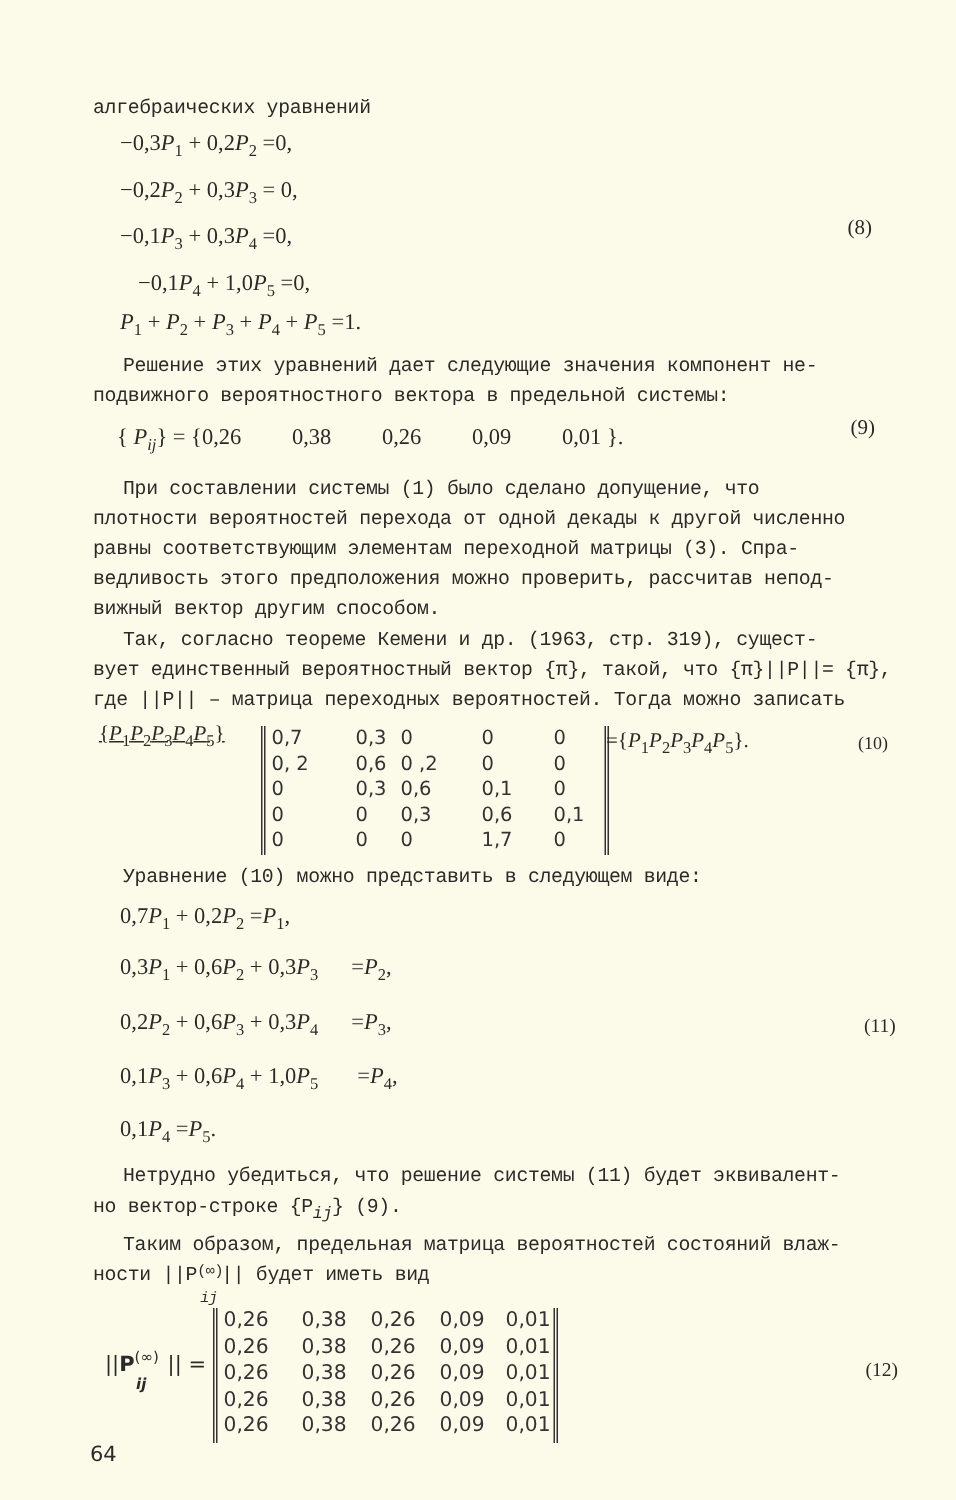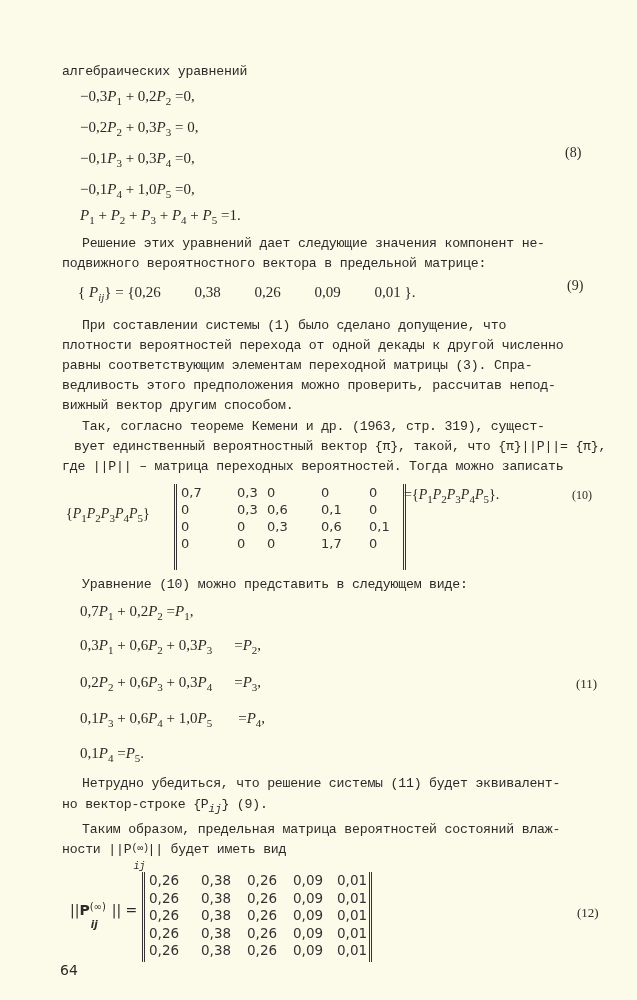--- a/index.html
+++ b/index.html
@@ -24,56 +24,63 @@
 </style>
 </head>
 <body>
 
 <div class="abs txt" style="left:62px;top:64px;">алгебраических уравнений</div>
 
 <div>
   <div class="abs math" style="left:80px;top:88px;">−0,3<i>P</i><sub>1</sub> + 0,2<i>P</i><sub>2</sub> =0,</div>
   <div class="abs math" style="left:80px;top:119px;">−0,2<i>P</i><sub>2</sub> + 0,3<i>P</i><sub>3</sub> = 0,</div>
   <div class="abs math" style="left:80px;top:150px;">−0,1<i>P</i><sub>3</sub> + 0,3<i>P</i><sub>4</sub> =0,</div>
-  <div class="abs math" style="left:80px;top:181px;text-align:center;">−0,1<i>P</i><sub>4</sub> + 1,0<i>P</i><sub>5</sub> =0,</div>
+  <div class="abs math" style="left:92px;top:181px;text-align:center;">−0,1<i>P</i><sub>4</sub> + 1,0<i>P</i><sub>5</sub> =0,</div>
   <div class="abs math" style="left:80px;top:207px;"><i>P</i><sub>1</sub> + <i>P</i><sub>2</sub> + <i>P</i><sub>3</sub> + <i>P</i><sub>4</sub> + <i>P</i><sub>5</sub> =1.</div>
   <div class="abs eqnum" style="left:565px;top:145px;">(8)</div>
 </div>
 
 <div class="abs txt" style="left:82px;top:236px;text-align:center;">Решение этих уравнений дает следующие значения компонент не-</div>
-<div class="abs txt" style="left:62px;top:256px;">подвижного вероятностного вектора в предельной матрице:</div>
+<div class="abs txt" style="left:62px;top:256px;">подвижного вероятностного вектора в предельной системы:</div>
 
 <div class="abs math" style="left:78px;top:284px;">
   <span>{ <i>P</i><sub><i>ij</i></sub>} = {</span><span>0,26</span>
   <span style="display:inline-block;width:30px"></span><span>0,38</span>
   <span style="display:inline-block;width:30px"></span><span>0,26</span>
   <span style="display:inline-block;width:30px"></span><span>0,09</span>
   <span style="display:inline-block;width:30px"></span><span>0,01</span> }.
 </div>
 <div class="abs eqnum" style="left:567px;top:278px;">(9)</div>
 
 <div class="abs txt" style="left:82px;top:318px;">При составлении системы (1) было сделано допущение, что</div>
 <div class="abs txt" style="left:62px;top:338px;">плотности вероятностей перехода от одной декады к другой численно</div>
 <div class="abs txt" style="left:62px;top:358px;">равны соответствующим элементам переходной матрицы (3). Спра-</div>
 <div class="abs txt" style="left:62px;top:378px;">ведливость этого предположения можно проверить, рассчитав непод-</div>
 <div class="abs txt" style="left:62px;top:398px;">вижный вектор другим способом.</div>
 
 <div class="abs txt" style="left:82px;top:419px;">Так, согласно теореме Кемени и др. (1963, стр. 319), сущест-</div>
-<div class="abs txt" style="left:62px;top:439px;margin-left:12px;">вует единственный вероятностный вектор {π},  такой, что {π}||P||= {π},</div>
+<div class="abs txt" style="left:62px;top:439px;">вует единственный вероятностный вектор {π},  такой, что {π}||P||= {π},</div>
 <div class="abs txt" style="left:62px;top:459px;">где ||P|| – матрица переходных вероятностей. Тогда можно записать</div>
 
-<div class="abs math" style="left:66px;top:506px;font-size:14px;">{<i>P</i><sub>1</sub><i>P</i><sub>2</sub><i>P</i><sub>3</sub><i>P</i><sub>4</sub><i>P</i><sub>5</sub>}</div>
+<div class="abs math" style="left:66px;top:482px;font-size:14px;text-decoration:underline;">{<i>P</i><sub>1</sub><i>P</i><sub>2</sub><i>P</i><sub>3</sub><i>P</i><sub>4</sub><i>P</i><sub>5</sub>}</div>
 <div class="mat" style="left:174px;top:484px;width:226px;height:86px;">
   <table>
     <tbody>
         <tr>
       <td style="width:52px">0,7</td>
           <td style="width:26px">0,3</td>
           <td style="width:50px">0</td>
           <td style="width:44px">0</td>
+          <td>0</td>
+    </tr>
+    <tr>
+      <td>0, 2</td>
+          <td>0,6</td>
+          <td>0 ,2</td>
+          <td>0</td>
           <td>0</td>
     </tr>
     <tr>
       <td>0</td>
           <td>0,3</td>
           <td>0,6</td>
           <td>0,1</td>
           <td>0</td>
     </tr>
     <tr>

